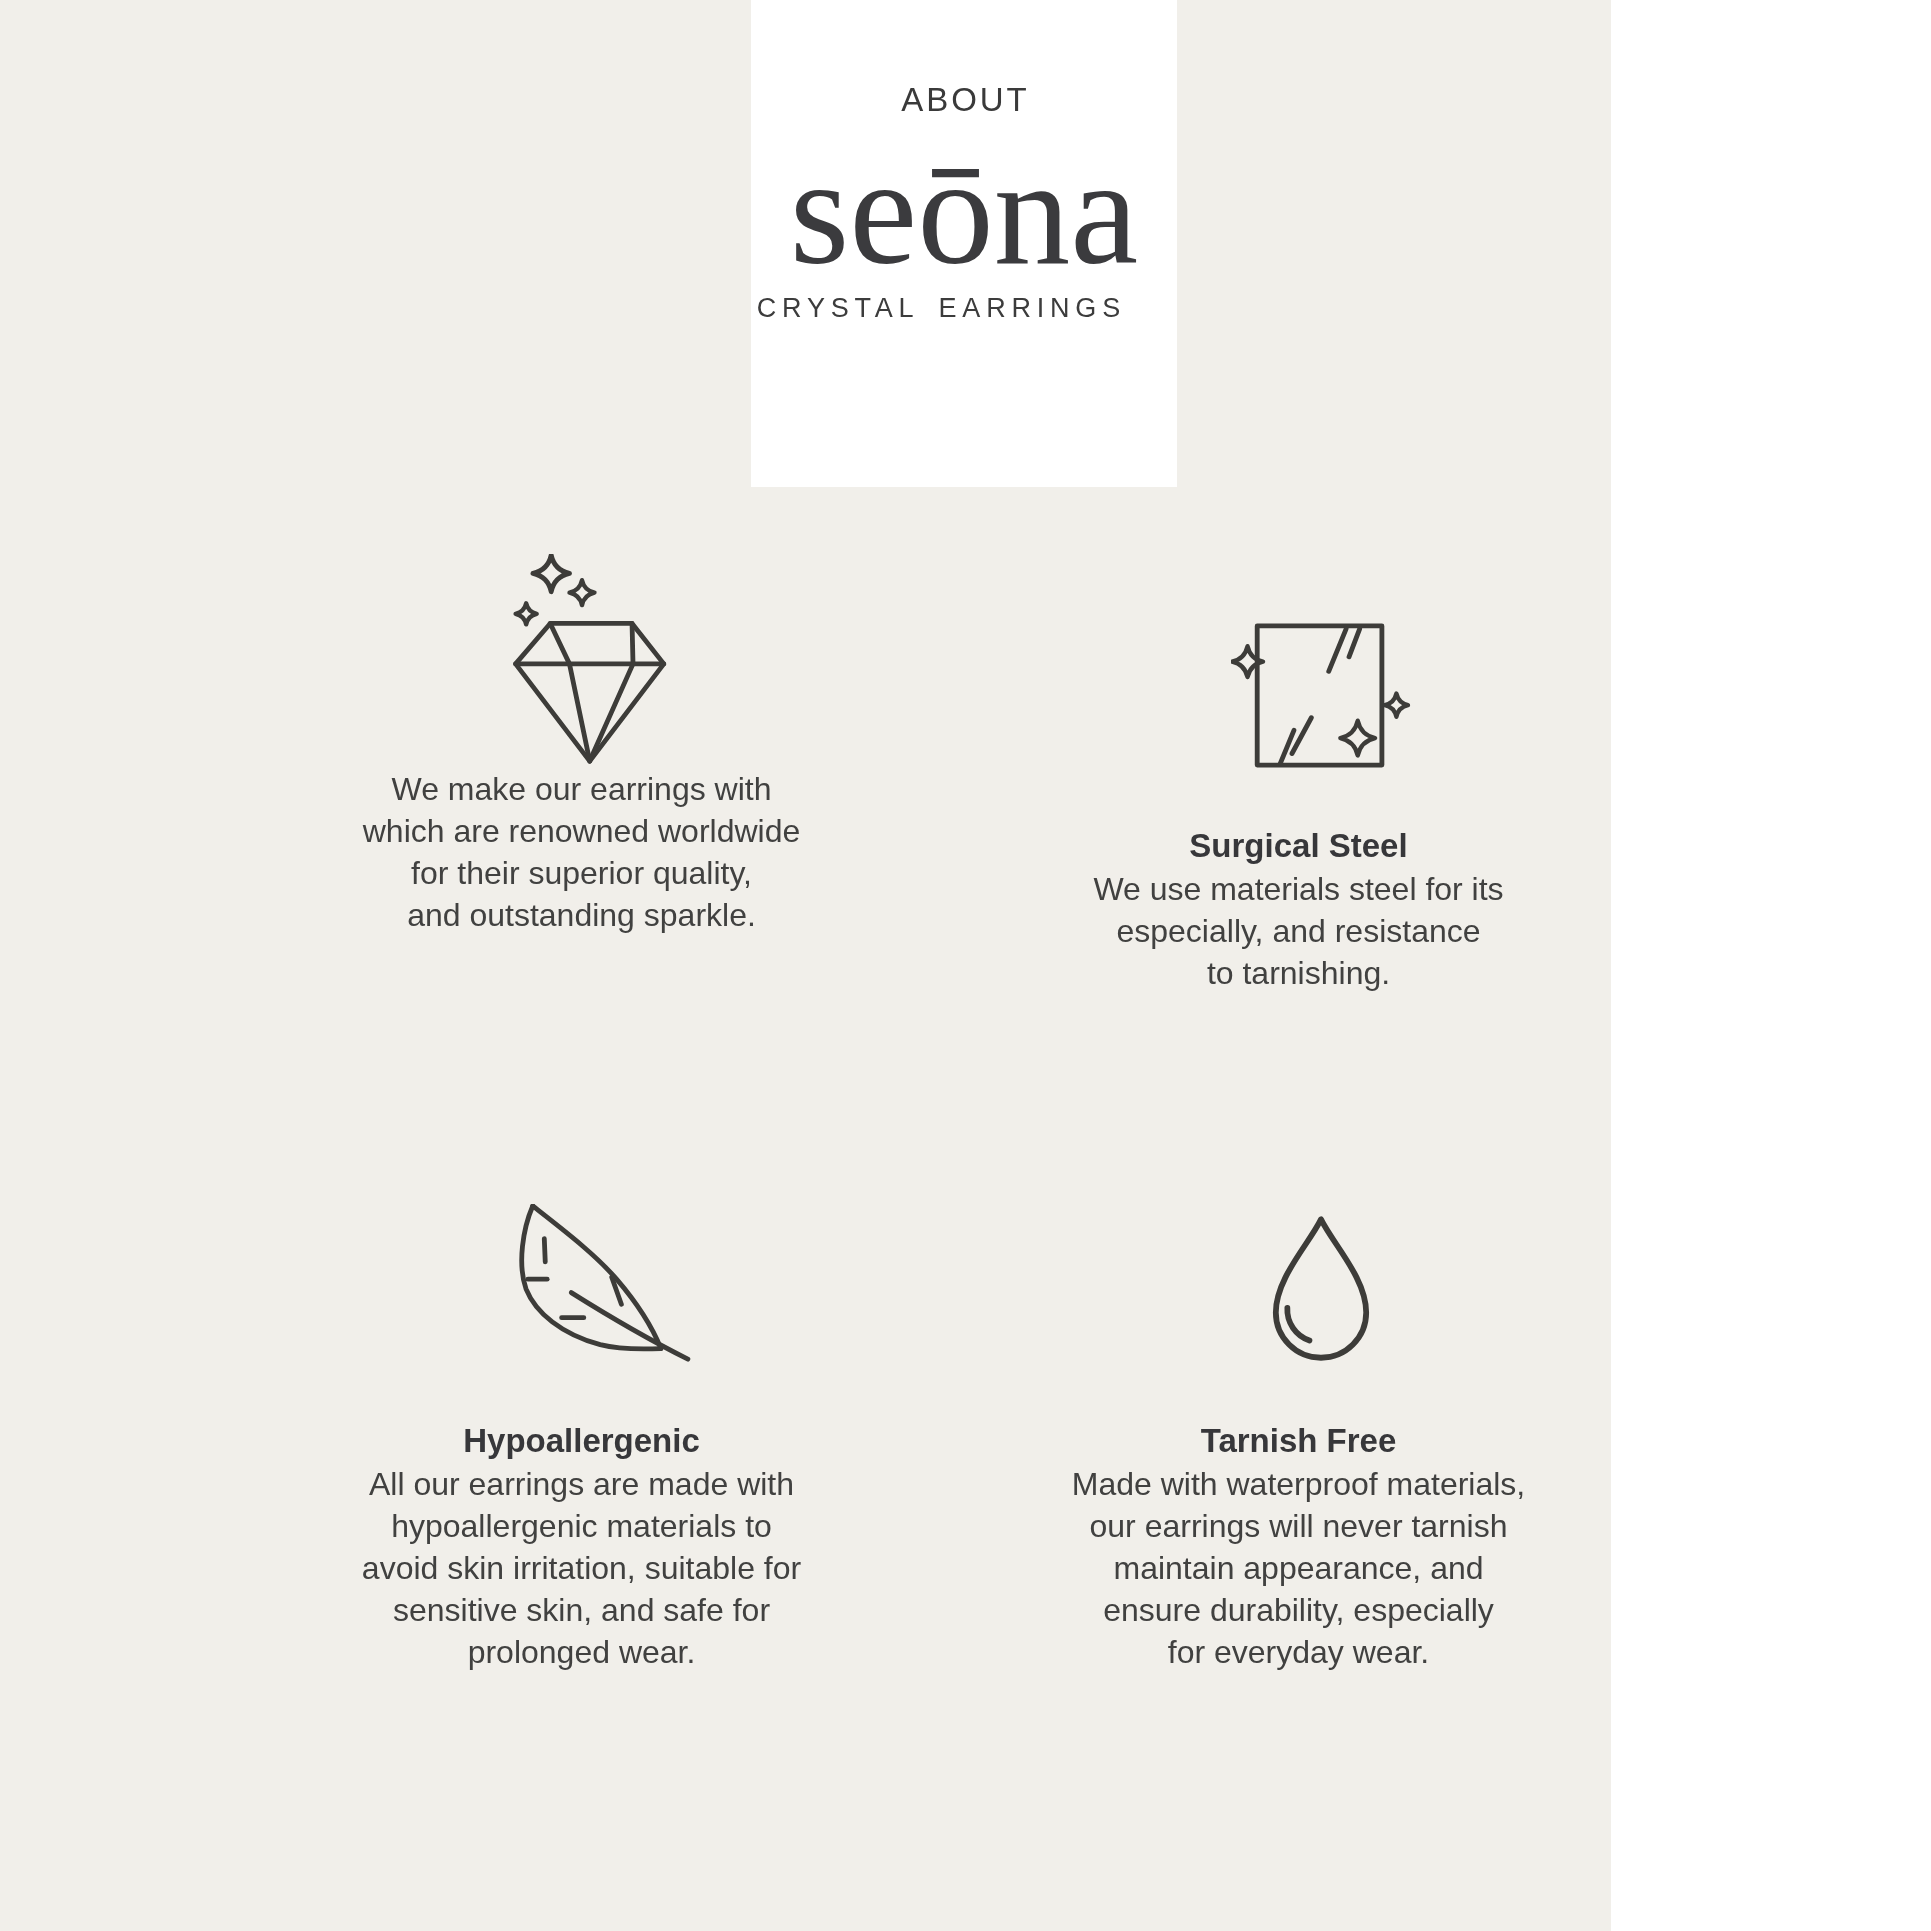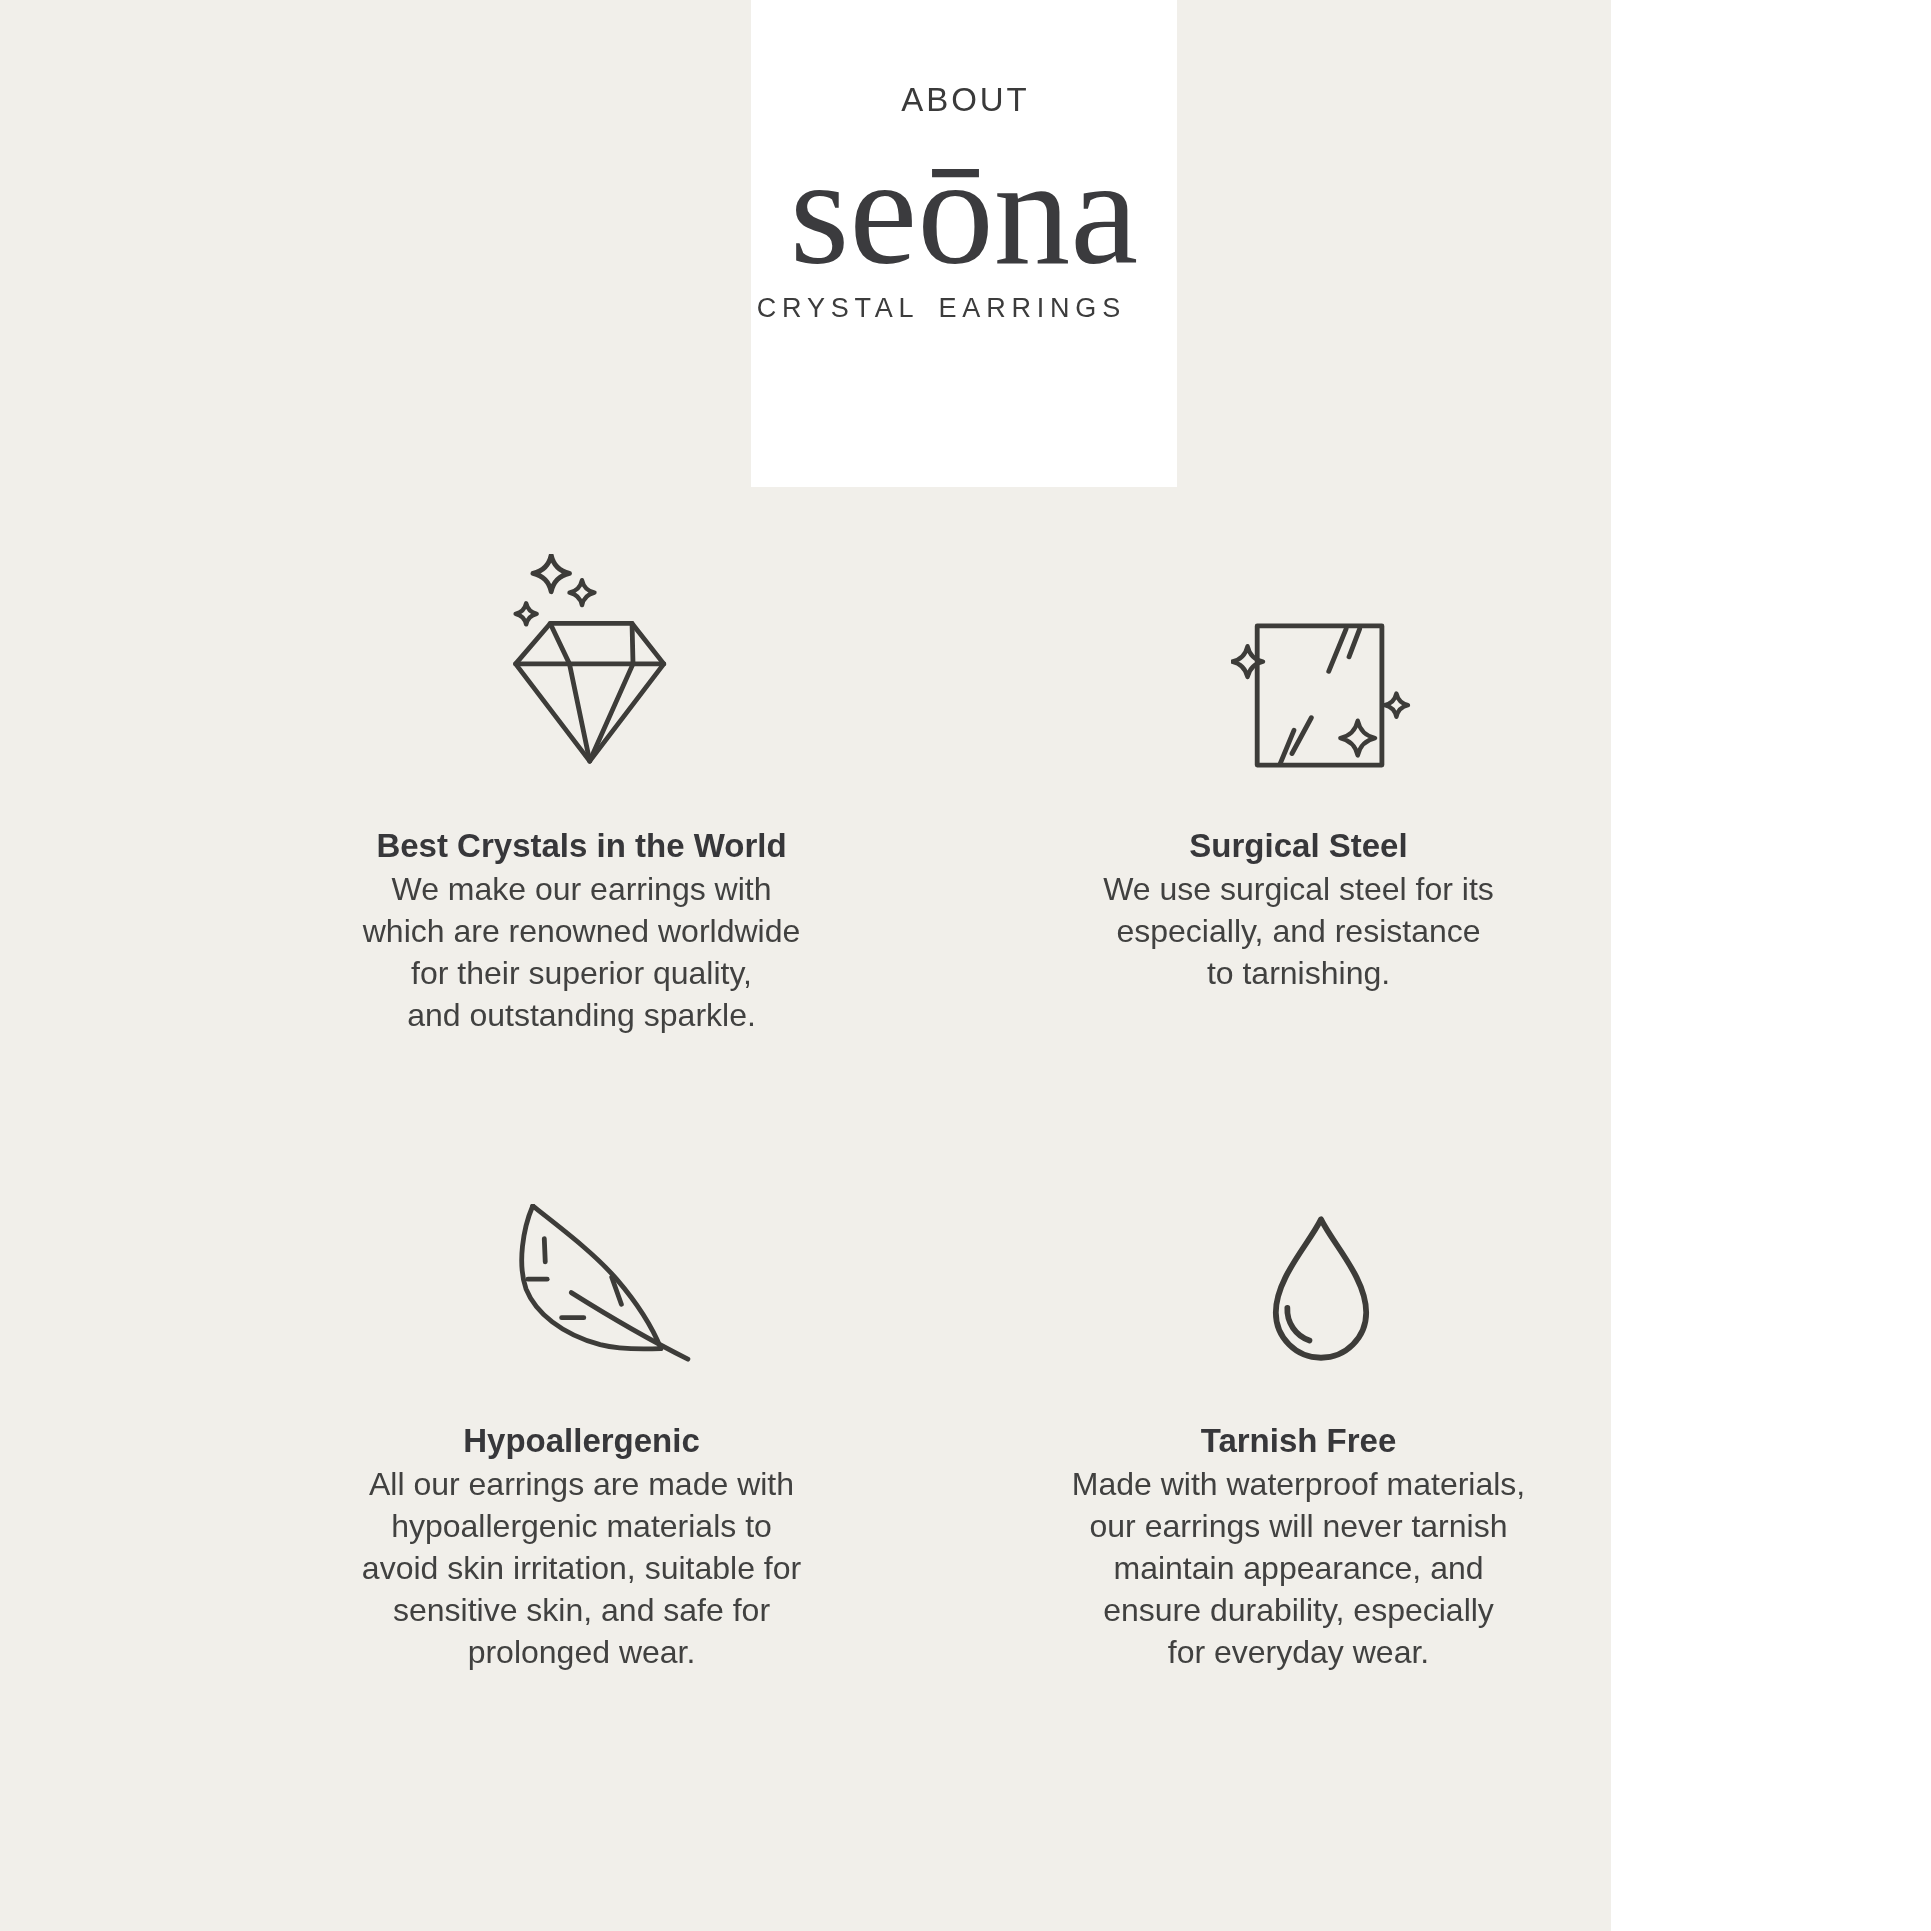--- a/index.html
+++ b/index.html
@@ -85,21 +85,20 @@
       <svg width="154" height="214" viewBox="0 0 160 222">
         <path class="st" stroke-width="5" d="M40,1 Q43.4,16.6 59,20 Q43.4,23.4 40,39 Q36.6,23.4 21,20 Q36.6,16.6 40,1 Z"></path>
         <path class="st" stroke-width="4.5" d="M72,27 Q74.3,37.7 85,40 Q74.3,42.3 72,53 Q69.7,42.3 59,40 Q69.7,37.7 72,27 Z"></path>
         <path class="st" stroke-width="4.5" d="M14,51 Q16,60 25,62 Q16,64 14,73 Q12,64 3,62 Q12,60 14,51 Z"></path>
         <path class="st" stroke-width="5" d="M39,72 L124,72 L157,114 L80,215 L3,114 Z"></path>
         <path class="st" stroke-width="5" d="M3,114 L157,114"></path>
         <path class="st" stroke-width="5" d="M39,72 L59,114 L80,215"></path>
         <path class="st" stroke-width="5" d="M124,72 L125,114 L80,215"></path>
       </svg>
     </div>
-    <h2 class="f-title">Best Crystals in the World</h2>
     <p class="f-body">
       <span>We make our earrings with</span>
       <span>which are renowned worldwide</span>
       <span>for their superior quality,</span>
       <span>and outstanding sparkle.</span>
     </p>
   </section>
 
   <section class="feature" id="f-steel">
     <div class="icon-wrap r1">
@@ -109,21 +108,21 @@
         <path class="st" stroke-width="5" d="M122,35 L133,6"></path>
         <path class="st" stroke-width="5" d="M51,145 L65,111"></path>
         <path class="st" stroke-width="5" d="M63,135 L83,98"></path>
         <path class="st" stroke-width="4.5" d="M17,24 Q19.9,37.1 33,40 Q19.9,42.9 17,56 Q14.1,42.9 1,40 Q14.1,37.1 17,24 Z" fill="#f1efea"></path>
         <path class="st" stroke-width="4.5" d="M171,73 Q173.2,82.8 183,85 Q173.2,87.2 171,97 Q168.8,87.2 159,85 Q168.8,82.8 171,73 Z"></path>
         <path class="st" stroke-width="4.5" d="M131,101 Q134.2,115.8 149,119 Q134.2,122.2 131,137 Q127.8,122.2 113,119 Q127.8,115.8 131,101 Z" fill="#f1efea"></path>
       </svg>
     </div>
     <h2 class="f-title">Surgical Steel</h2>
     <p class="f-body">
-      <span>We use surgical steel for its</span>
+      <span>We use materials steel for its</span>
       <span>especially, and resistance</span>
       <span>to tarnishing.</span>
     </p>
   </section>
 
   <section class="feature" id="f-tarnish">
     <div class="icon-wrap r2">
       <svg width="100" height="147" viewBox="0 0 104 152">
         <path class="st" stroke-width="6" d="M52,3 C40,28 5,64 5,100 A47,47 0 0 0 99,100 C99,64 64,28 52,3 Z"></path>
         <path class="st" stroke-width="6" d="M17,95 A34,34 0 0 0 40,129"></path>

